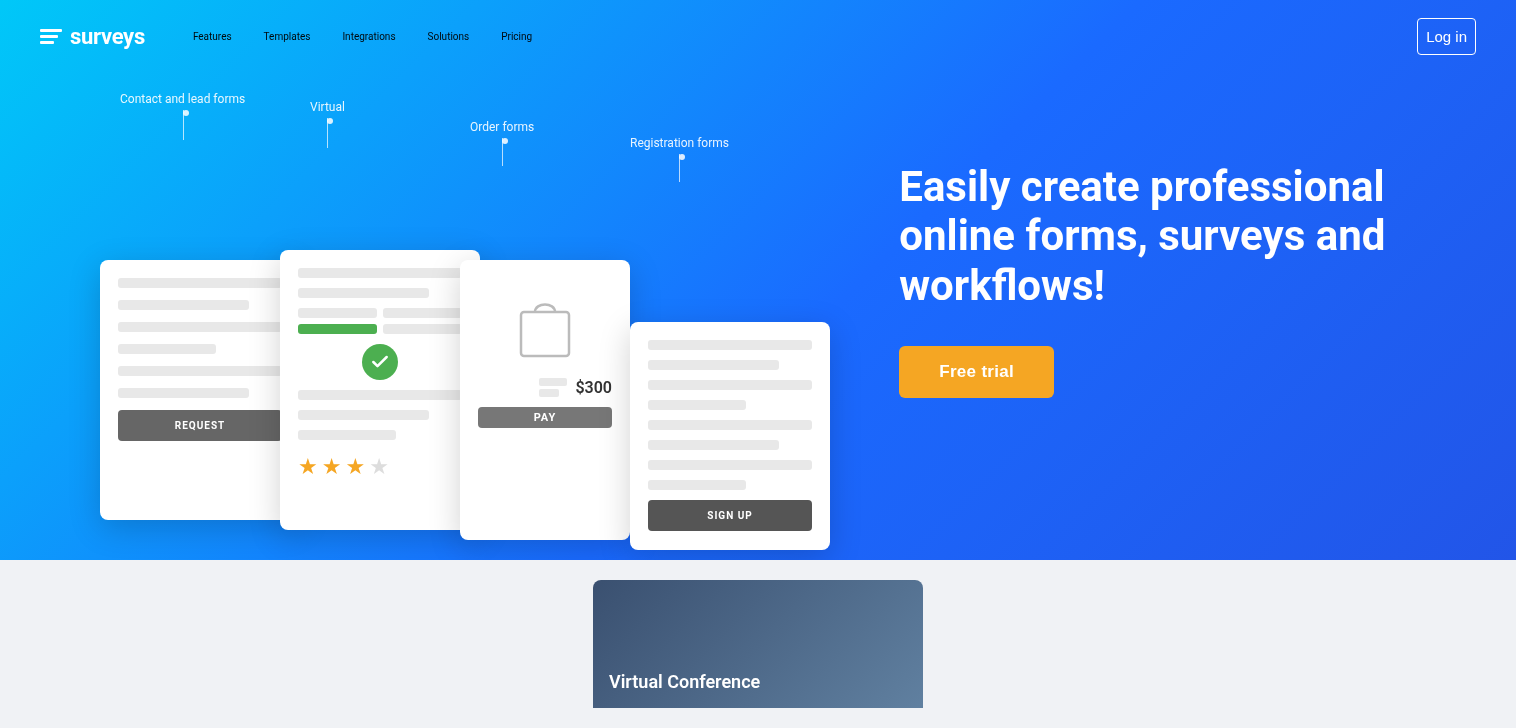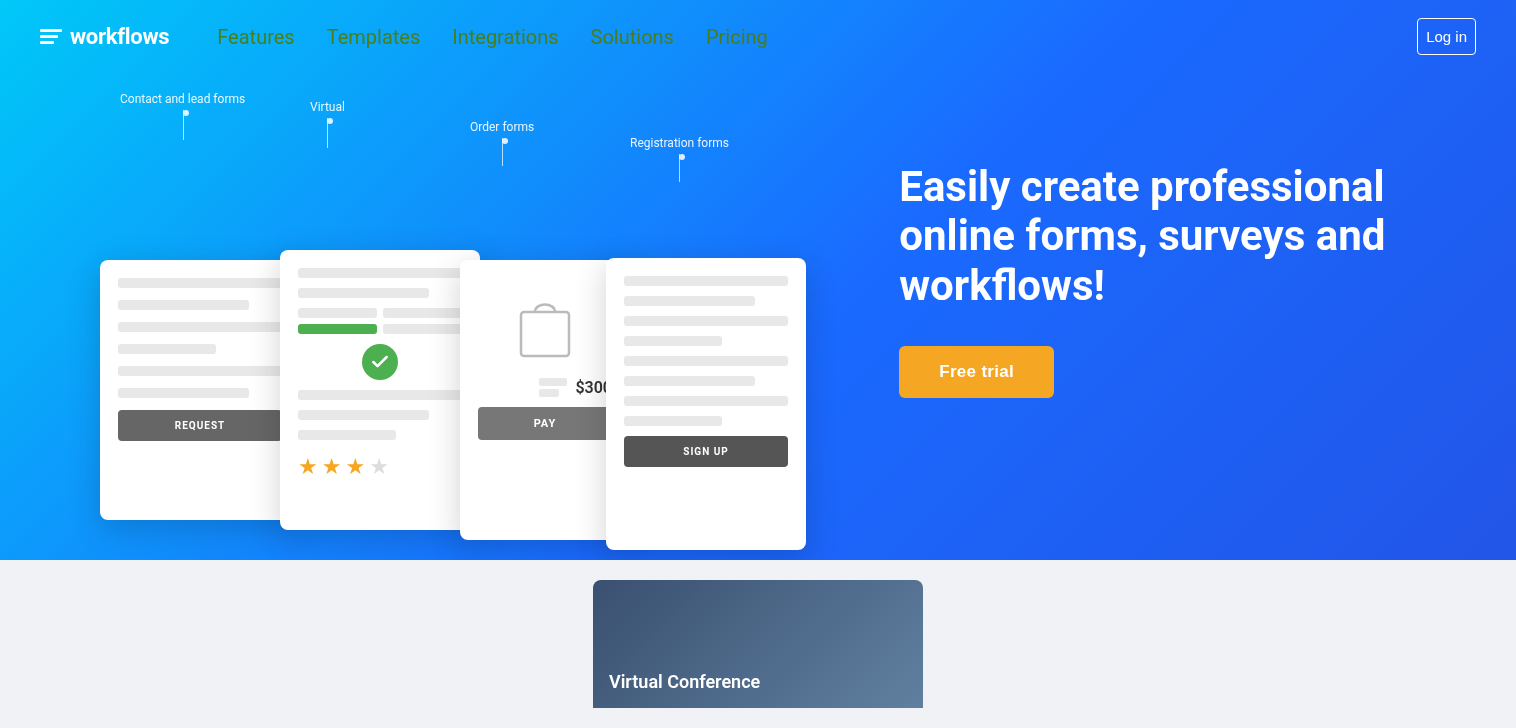--- a/index.html
+++ b/index.html
@@ -38,23 +38,23 @@
     .logo-icon span:nth-child(3) { width: 14px; height: 3px; }
     .logo-text {
       color: white;
       font-size: 22px;
       font-weight: 400;
       letter-spacing: -0.3px;
     }
     .logo-text span { font-weight: 700; }
     nav { display: flex; gap: 32px; flex: 1; }
     nav a {
-      color: #4d7c0f;
+      color: #000000;
       text-decoration: none;
-      font-size: 20px;
+      font-size: 10px;
       opacity: 0.95;
     }
     .header-right { margin-left: auto; }
     .login-btn {
       color: white;
       border: 1.5px solid white;
       background: transparent;
       padding: 9px 8px;
       border-radius: 4px;
       font-size: 15px;
@@ -246,34 +246,34 @@
     .price-text {
       font-size: 16px;
       font-weight: 600;
       color: #333;
     }
     .pay-btn {
       width: 100%;
       background: #777;
       color: white;
       border: none;
-      padding: 10px;
+      padding: 4px;
       border-radius: 4px;
       font-size: 11px;
       font-weight: 700;
       letter-spacing: 1px;
       text-align: center;
     }
 
     
     .card-reg {
-      left: 566px;
+      left: 590px;
       bottom: 10px;
       width: 200px;
-      height: 292px;
+      height: 228px;
       z-index: 4;
     }
     .signup-btn {
       width: 100%;
       background: #555;
       color: white;
       border: none;
       padding: 10px;
       border-radius: 4px;
       font-size: 10px;
@@ -322,21 +322,21 @@
 </head>
 <body>
 
 <header class="header">
   <a class="logo" href="#">
     <div class="logo-icon">
       <span></span>
         <span></span>
         <span></span>
     </div>
-    <span class="logo-text">​<span>workflows</span></span>
+    <span class="logo-text">​<span>surveys</span></span>
   </a>
   <nav>
     <a href="#">Features</a>
     <a href="#">Templates</a>
     <a href="#">Integrations</a>
     <a href="#">Solutions</a>
     <a href="#">Pricing</a>
   </nav>
   <div class="header-right">
     <button class="login-btn">Log in</button>

